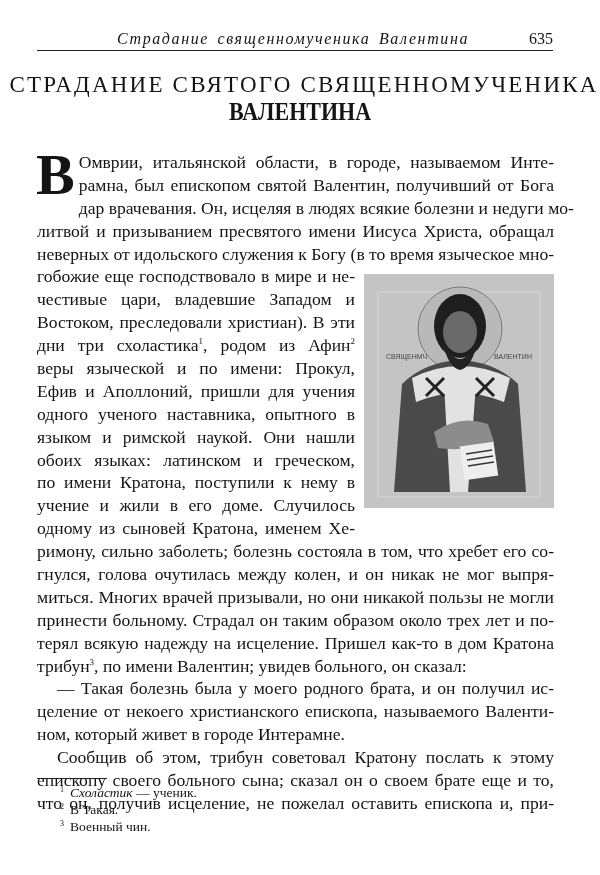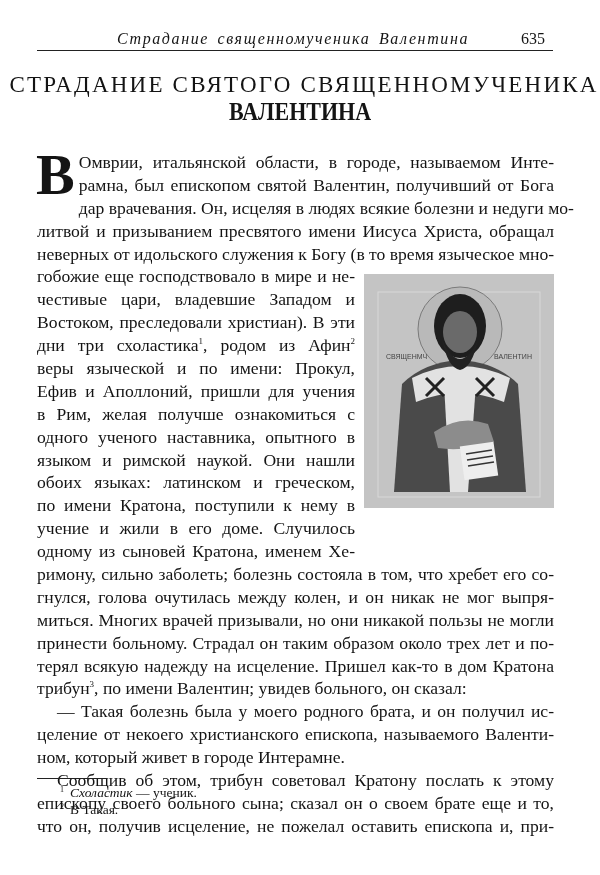--- a/index.html
+++ b/index.html
@@ -4,21 +4,21 @@
 <style>
   html, body { margin: 0; padding: 0; background: #ffffff; }
   body { width: 600px; height: 875px; position: relative; overflow: hidden;
          font-family: "Liberation Serif", serif; color: #141414; }
   .page { position: absolute; left: 0; top: 0; width: 600px; height: 875px; }
 
   .running-head { position: absolute; left: 37px; top: 28px; width: 516px; height: 22px;
                   border-bottom: 1px solid #222; }
   .running-title { position: absolute; left: 80px; top: 2px; font-style: italic;
                    font-size: 16px; letter-spacing: 1.6px; word-spacing: 3px; }
-  .page-number { position: absolute; right: 8px; top: 2px; font-size: 16px; }
+  .page-number { position: absolute; right: 0; top: 2px; font-size: 16px; }
 
   .title-line1 { position: absolute; left: 4px; width: 600px; top: 72px; text-align: center;
                  font-size: 23px; letter-spacing: 2.2px; }
   .title-line2 { position: absolute; left: 0; width: 600px; top: 98px; text-align: center;
                  font-size: 25px; font-weight: bold; letter-spacing: 0px; transform: scaleX(0.88); }
 
   .body { position: absolute; left: 37px; top: 151px; width: 517px; font-size: 17.6px;
           line-height: 22.9px; text-align: justify; }
   .line { display: block; white-space: nowrap; text-align: justify; text-align-last: justify;
           height: 22.9px; }
@@ -56,21 +56,20 @@
     <span class="line">рамна, был епископом святой Валентин, получивший от Бога</span>
     <span class="line">дар врачевания. Он, исцеляя в людях всякие болезни и недуги мо-</span>
     <span class="line">литвой и призыванием пресвятого имени Иисуса Христа, обращал</span>
     <span class="line">неверных от идольского служения к Богу (в то время языческое мно-</span>
     <span class="line narrow">гобожие еще господствовало в мире и не-</span>
     <span class="line narrow">честивые цари, владевшие Западом и</span>
     <span class="line narrow">Востоком, преследовали христиан). В эти</span>
     <span class="line narrow"><span>дни три схоластика</span><sup>1</sup><span>, родом из Афин</span><sup>2</sup></span>
     <span class="line narrow">веры языческой и по имени: Прокул,</span>
     <span class="line narrow">Ефив и Аполлоний, пришли для учения</span>
-    <span class="line narrow">в Рим, желая получше ознакомиться с</span>
     <span class="line narrow">одного ученого наставника, опытного в</span>
     <span class="line narrow">языком и римской наукой. Они нашли</span>
     <span class="line narrow">обоих языках: латинском и греческом,</span>
     <span class="line narrow">по имени Кратона, поступили к нему в</span>
     <span class="line narrow">учение и жили в его доме. Случилось</span>
     <span class="line narrow">одному из сыновей Кратона, именем Хе-</span>
     <span class="line">римону, сильно заболеть; болезнь состояла в том, что хребет его со-</span>
     <span class="line">гнулся, голова очутилась между колен, и он никак не мог выпря-</span>
     <span class="line">миться. Многих врачей призывали, но они никакой пользы не могли</span>
     <span class="line">принести больному. Страдал он таким образом около трех лет и по-</span>
@@ -116,15 +115,16 @@
 
       <text x="22" y="85" font-size="7" fill="#444" font-family="Liberation Sans, sans-serif">СВЯЩЕНМЧ</text>
       <text x="130" y="85" font-size="7" fill="#444" font-family="Liberation Sans, sans-serif">ВАЛЕНТИН</text>
     </svg>
   </div>
 
   <div class="foot-rule"></div>
   <div class="footnotes">
     <span class="fn"><sup>1</sup><i>Схоластик</i><span> — ученик.</span></span>
     <span class="fn"><sup>2</sup><span>В Такая.</span></span>
+    <span class="fn"><sup>3</sup><span>Военный чин.</span></span>
   </div>
 
 </div>
 
 </body></html>

